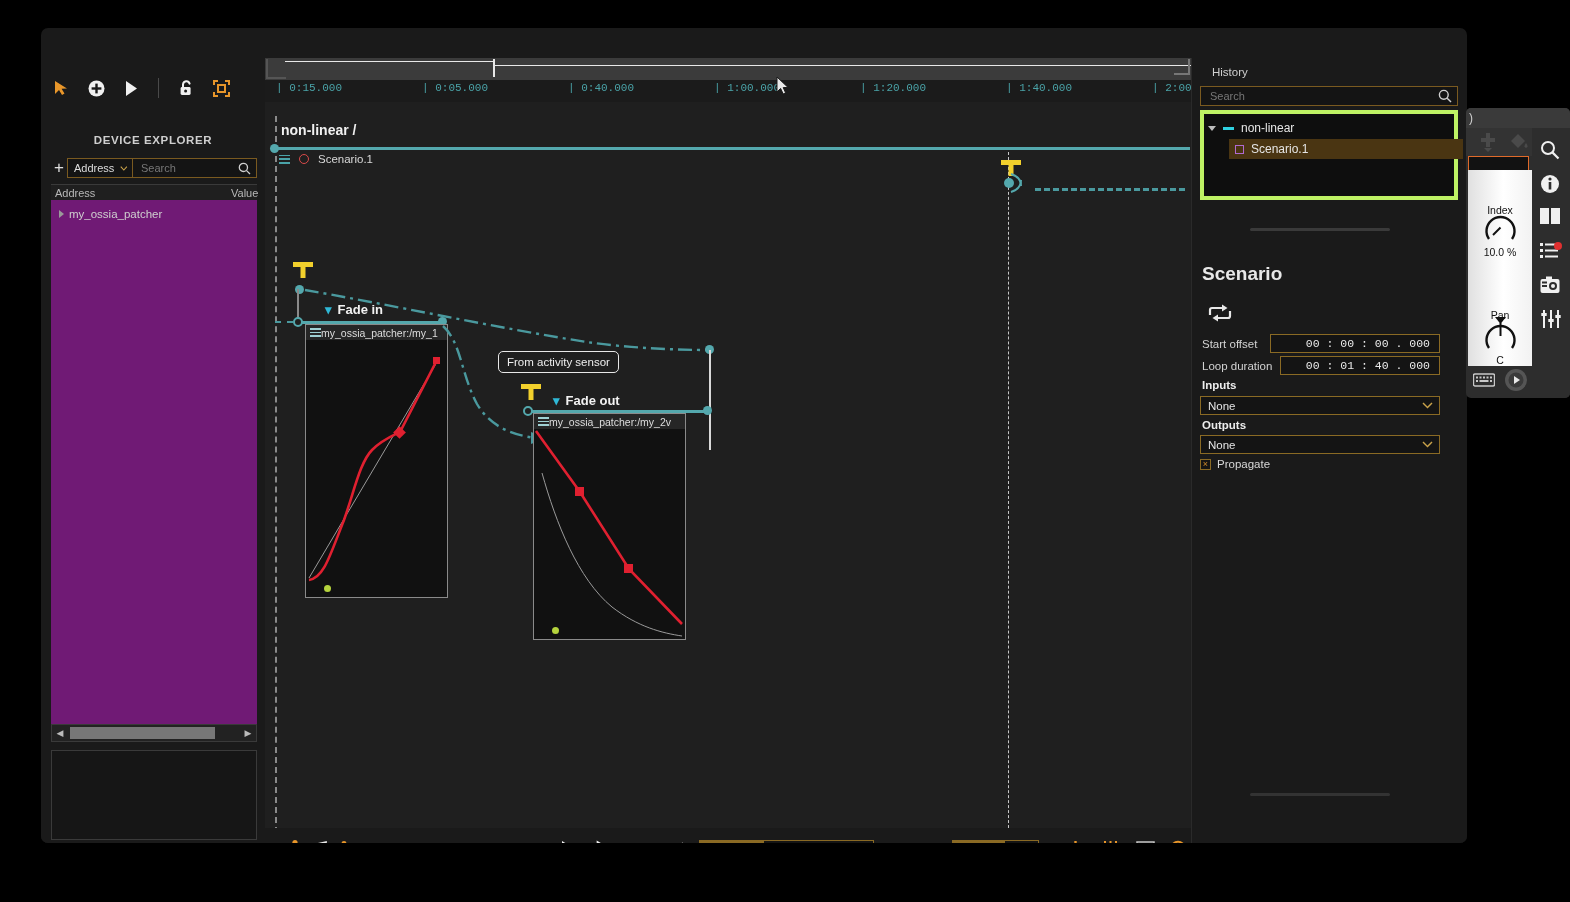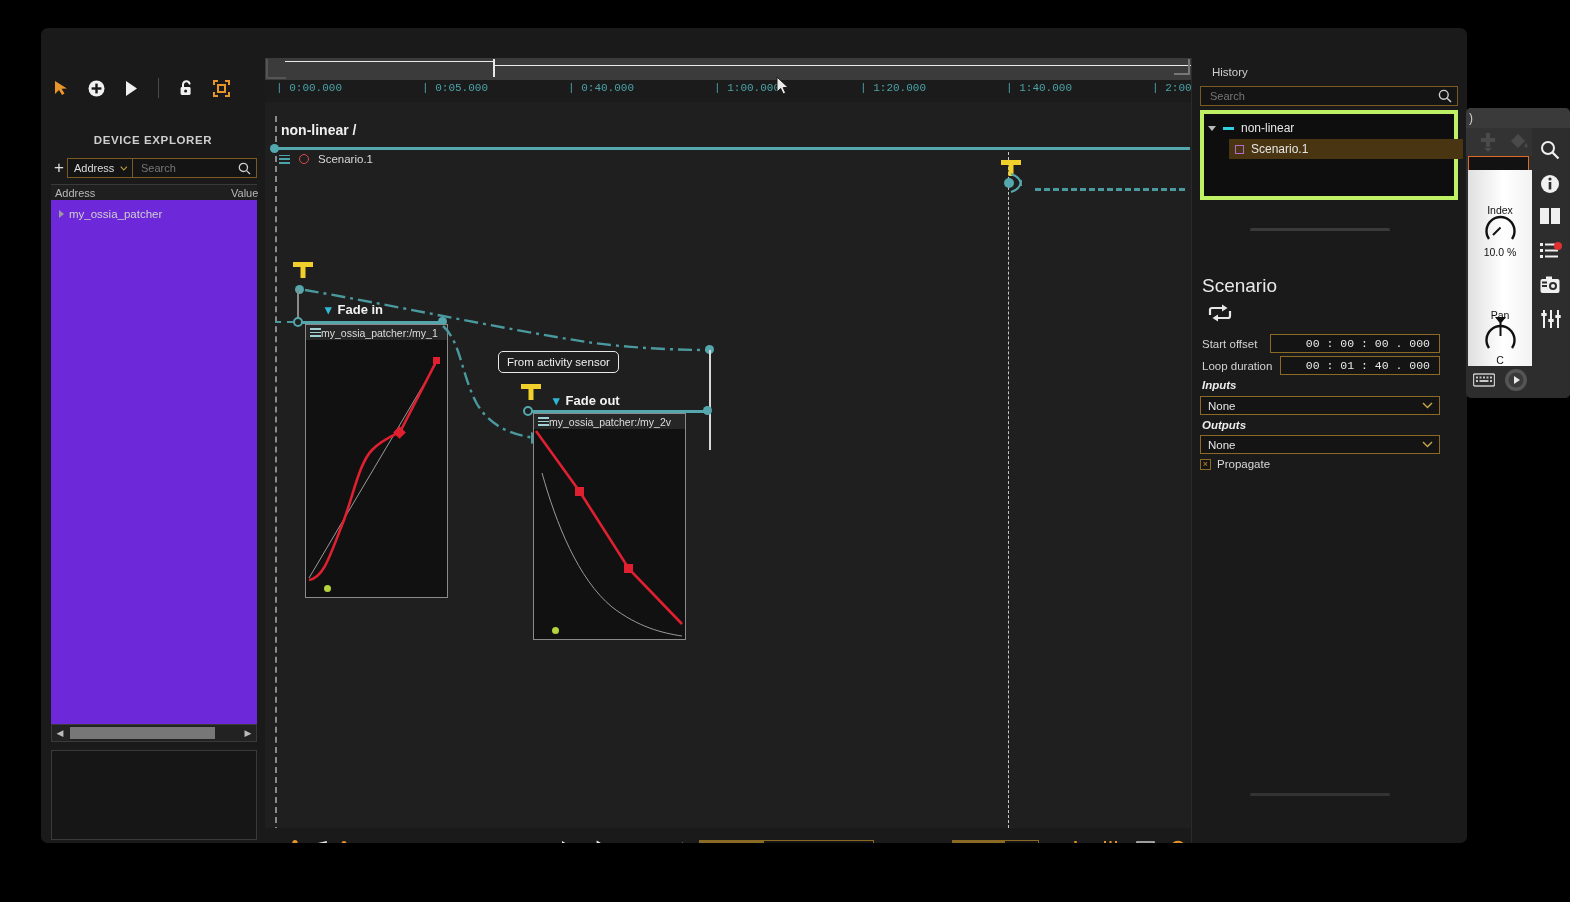--- a/index.html
+++ b/index.html
@@ -36,21 +36,21 @@
              justify-content:space-between;}
   .searchbox input{background:transparent;border:none;outline:none;color:#ddd;font-size:11px;
                    font-family:"Liberation Sans",sans-serif;width:70px;}
   .searchbox input::placeholder{color:#777;}
 
   .table-head{position:absolute;left:10px;top:126px;width:206px;height:16px;background:#1f1f1f;
               border-top:1px solid #3a3a3a;border-bottom:1px solid #3a3a3a;}
   .th{position:absolute;top:0;line-height:16px;color:#b8b8b8;font-size:11px;}
   .th.addr{left:4px;}
   .th.val{left:180px;}
-  .tree-area{position:absolute;left:10px;top:142px;width:206px;height:524px;background:#6d28d9;}
+  .tree-area{position:absolute;left:10px;top:142px;width:206px;height:524px;background:#701a75;}
   .tree-row{position:absolute;left:0;top:6px;height:16px;display:flex;align-items:center;gap:5px;
             padding-left:8px;color:#cfcfcf;font-size:11.5px;cursor:pointer;}
   .arrow-r{width:0;height:0;border-left:5px solid #999;border-top:4px solid transparent;
            border-bottom:4px solid transparent;}
   .hscroll{position:absolute;left:10px;top:666px;width:206px;height:18px;background:#222;
            border:1px solid #3a3a3a;box-sizing:border-box;display:flex;align-items:center;}
   .hs-arrow{width:16px;height:16px;display:flex;align-items:center;justify-content:center;color:#bbb;font-size:9px;cursor:pointer;}
   .hs-track{flex:1;height:16px;position:relative;}
   .hs-thumb{position:absolute;left:2px;top:2px;width:145px;height:12px;background:#777;cursor:pointer;}
   .lowerbox{position:absolute;left:10px;top:692px;width:206px;height:90px;background:#161616;
@@ -118,28 +118,28 @@
   .histbox{position:absolute;left:8px;top:52px;width:258px;height:90px;background:#0e0e0e;
            border:4px solid #bef264;box-sizing:border-box;padding-left:18px;}
   .hrow{position:absolute;left:0;height:20px;display:flex;align-items:center;gap:7px;
         color:#e5e5e5;font-size:12px;cursor:pointer;}
   .caret-d{width:0;height:0;border-top:5px solid #bbb;border-left:4px solid transparent;
            border-right:4px solid transparent;}
   .dash-ico{width:11px;height:3px;background:#2fd0e0;}
   .sq-ico{width:9px;height:9px;border:1.6px solid #b06ad0;box-sizing:border-box;}
   .sel{background:#4a3512;}
   .divider{position:absolute;left:58px;top:170px;width:140px;height:3px;background:#3a3a3a;border-radius:2px;}
-  .insp-title{position:absolute;left:10px;top:205px;color:#e8e8e8;font-size:19px;font-weight:normal;margin-top:12px;}
+  .insp-title{position:absolute;left:10px;top:205px;color:#e8e8e8;font-size:19px;font-weight:bold;}
   .loopico{position:absolute;left:14px;top:244px;width:28px;height:22px;cursor:pointer;}
   .frow{position:absolute;height:18px;display:flex;align-items:center;}
   .flab{color:#d2d2d2;font-size:11.5px;}
   .tfield{position:absolute;height:19px;border:1px solid #8a6a24;background:#141414;box-sizing:border-box;
           color:#e9e9e9;font-size:11.5px;font-family:"Liberation Mono",monospace;
           display:flex;align-items:center;justify-content:flex-end;padding-right:9px;cursor:text;}
-  .seclab{position:absolute;color:#ededed;font-size:11.5px;font-weight:bold;font-style:italic;}
+  .seclab{position:absolute;color:#ededed;font-size:11.5px;font-weight:bold;}
   .dd{position:absolute;left:8px;width:240px;height:19px;border:1px solid #8a6a24;background:#141414;
       box-sizing:border-box;display:flex;align-items:center;justify-content:space-between;
       padding:0 6px 0 7px;color:#e4e4e4;font-size:11.5px;cursor:pointer;}
   .cbrow{position:absolute;left:8px;display:flex;align-items:center;gap:6px;cursor:pointer;}
   .cbx{width:11px;height:11px;border:1px solid #8a6a24;background:#141414;color:#d08a2a;
        font-size:9px;display:flex;align-items:center;justify-content:center;box-sizing:border-box;}
   .cblab{color:#d8d8d8;font-size:11.5px;}
   .divider2{position:absolute;left:58px;top:735px;width:140px;height:3px;background:#333;border-radius:2px;}
 
   
@@ -258,21 +258,21 @@
 
       <div class="minimap">
         <div class="mm-box"></div>
         <div class="mm-seg" style="left:20px;width:208px;"></div>
         <div class="mm-seg" style="left:228px;width:2px;height:18px;top:1px;"></div>
         <div class="mm-seg" style="left:230px;width:700px;top:7px;"></div>
         <div class="mm-box2"></div>
       </div>
 
       <div class="ruler">
-        <div class="tick" style="left:11px;">|&nbsp;<b>0:00.000</b></div>
+        <div class="tick" style="left:11px;">|&nbsp;<b>0:15.000</b></div>
         <div class="tick" style="left:157px;">|&nbsp;<b>0:05.000</b></div>
         <div class="tick" style="left:303px;">|&nbsp;<b>0:40.000</b></div>
         <div class="tick" style="left:449px;">|&nbsp;<b>1:00.000</b></div>
         <div class="tick" style="left:595px;">|&nbsp;<b>1:20.000</b></div>
         <div class="tick" style="left:741px;">|&nbsp;<b>1:40.000</b></div>
         <div class="tick" style="left:887px;">|&nbsp;<b>2:00.</b></div>
       </div>
 
       <div class="canvas">
 

